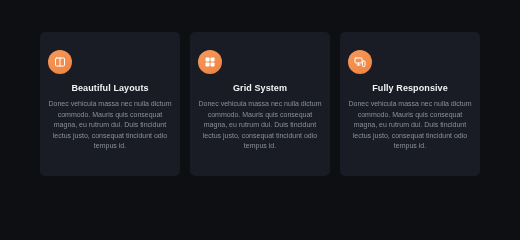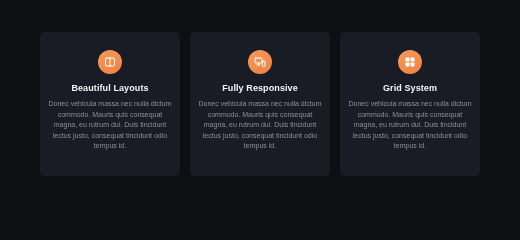--- a/index.html
+++ b/index.html
@@ -29,21 +29,20 @@
   .feature-card {
     flex: 1 1 0;
     min-width: 0;
     height: 144px;
     box-sizing: border-box;
     background: #191c24;
     border-radius: 5px;
     padding: 18px 8px 10px 8px;
     display: flex;
     flex-direction: column;
-    align-items: center;
   }
 
   .feature-icon-circle {
     width: 24px;
     height: 24px;
     border-radius: 50%;
     background: #f08a45;
     background-image: linear-gradient(150deg, #f59a5c 0%, #ef8240 100%);
     display: flex;
     align-items: center;
@@ -88,40 +87,40 @@
         </svg>
       </span>
     </div>
     <div class="feature-title">Beautiful Layouts</div>
     <div class="feature-text">Donec vehicula massa nec nulla dictum commodo. Mauris quis consequat magna, eu rutrum dui. Duis tincidunt lectus justo, consequat tincidunt odio tempus id.</div>
   </div>
 
   <div class="feature-card">
     <div class="feature-icon-circle">
       <span>
+        <svg width="12" height="12" viewBox="0 0 24 24" fill="#ffffff" stroke="none">
+          <rect x="3" y="3" width="8" height="8" rx="1.5"></rect>
+          <rect x="13" y="3" width="8" height="8" rx="1.5"></rect>
+          <rect x="3" y="13" width="8" height="8" rx="1.5"></rect>
+          <rect x="13" y="13" width="8" height="8" rx="1.5"></rect>
+        </svg>
+      </span>
+    </div>
+    <div class="feature-title">Grid System</div>
+    <div class="feature-text">Donec vehicula massa nec nulla dictum commodo. Mauris quis consequat magna, eu rutrum dui. Duis tincidunt lectus justo, consequat tincidunt odio tempus id.</div>
+  </div>
+
+  <div class="feature-card">
+    <div class="feature-icon-circle">
+      <span>
         <svg width="12" height="12" viewBox="0 0 24 24" fill="none" stroke="#ffffff" stroke-width="2" stroke-linecap="round" stroke-linejoin="round">
           <rect x="2" y="4" width="14" height="10" rx="1.5"></rect>
           <line x1="6" y1="18" x2="12" y2="18"></line>
           <line x1="9" y1="14" x2="9" y2="18"></line>
           <rect x="17" y="10" width="5" height="11" rx="1.5"></rect>
         </svg>
       </span>
     </div>
     <div class="feature-title">Fully Responsive</div>
     <div class="feature-text">Donec vehicula massa nec nulla dictum commodo. Mauris quis consequat magna, eu rutrum dui. Duis tincidunt lectus justo, consequat tincidunt odio tempus id.</div>
   </div>
 
-  <div class="feature-card">
-    <div class="feature-icon-circle">
-      <span>
-        <svg width="12" height="12" viewBox="0 0 24 24" fill="#ffffff" stroke="none">
-          <rect x="3" y="3" width="8" height="8" rx="1.5"></rect>
-          <rect x="13" y="3" width="8" height="8" rx="1.5"></rect>
-          <rect x="3" y="13" width="8" height="8" rx="1.5"></rect>
-          <rect x="13" y="13" width="8" height="8" rx="1.5"></rect>
-        </svg>
-      </span>
-    </div>
-    <div class="feature-title">Grid System</div>
-    <div class="feature-text">Donec vehicula massa nec nulla dictum commodo. Mauris quis consequat magna, eu rutrum dui. Duis tincidunt lectus justo, consequat tincidunt odio tempus id.</div>
-  </div>
-
 </div>
 
 </body></html>

